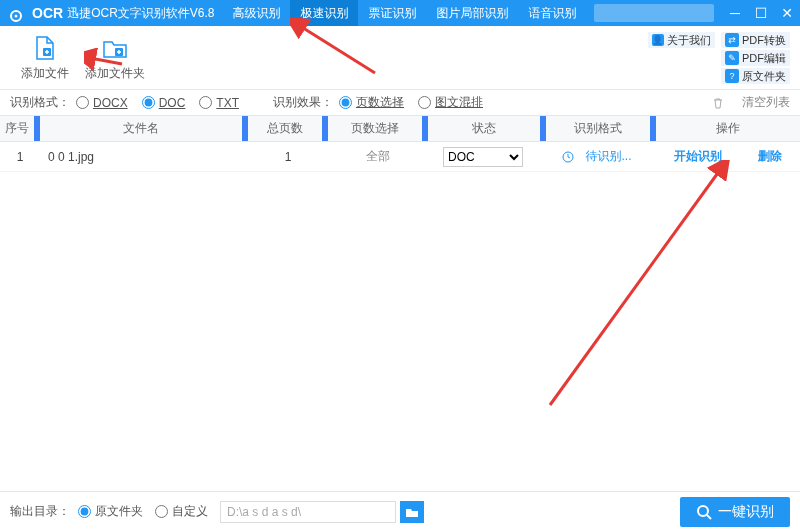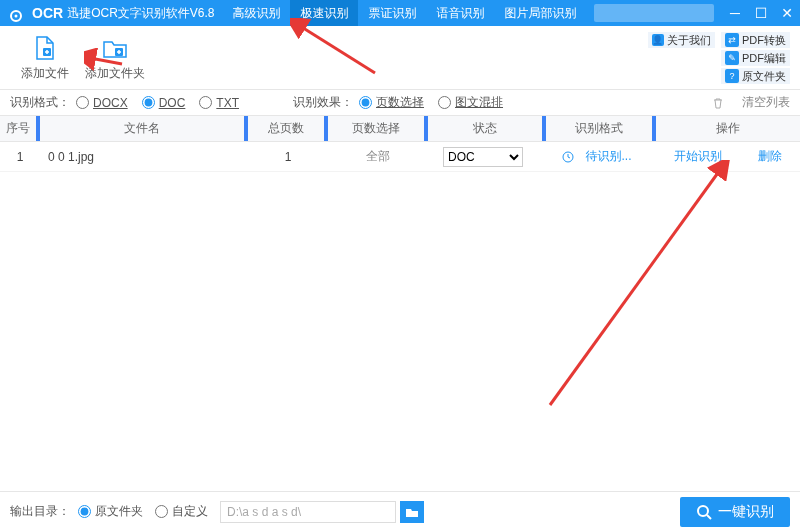--- a/index.html
+++ b/index.html
@@ -27,42 +27,42 @@
 .rpanel-row { display:flex; gap:6px; }
 .rpanel-col { display:flex; flex-direction:column; gap:2px; }
 
 .optbar { height: 26px; border-bottom: 1px solid #e6e6e6; display: flex; align-items: center; font-size: 12px; color: #555; padding: 0 10px; }
 .optbar .lbl { margin-right: 6px; }
 .optbar label { margin-right: 14px; display: inline-flex; align-items: center; cursor: pointer; text-decoration: underline; }
 .optbar input[type=radio] { margin-right: 4px; accent-color: #2196f3; }
 .optbar .spacer { flex: 1; }
 .optbar .clear { color: #888; cursor: pointer; display: flex; align-items: center; gap: 18px; }
 .optbar .clear svg { opacity: .7; }
-.optbar .group2 { margin-left: 40px; display:flex; align-items:center; }
+.optbar .group2 { margin-left: 20px; display:flex; align-items:center; }
 
 .thead { height: 26px; background: #f7f8fa; border-bottom: 1px solid #e6e6e6; display: flex; font-size: 12px; color: #666; }
-.thead .th { display: flex; align-items: center; justify-content: center; border-right: 4px solid #3b82f6; }
+.thead .th { display: flex; align-items: center; justify-content: center; border-right: 6px solid #3b82f6; }
 .thead .th:last-child { border-right: none; }
 .c-idx { width: 40px; }
 .c-name { width: 208px; }
 .c-pages { width: 80px; }
 .c-pagesel { width: 100px; }
 .c-fmt { width: 110px; }
 .c-status { width: 118px; }
 .c-ops { flex: 1; }
 
 .tbody { height: 322px; overflow: auto; }
 .row { height: 30px; display: flex; align-items: center; font-size: 12px; color: #444; border-bottom: 1px solid #f3f3f3; }
 .row > div { display: flex; align-items: center; justify-content: center; }
 .row .c-name { justify-content: flex-start; padding-left: 8px; }
 .row .c-pagesel { color: #888; }
 .row select { width: 80px; height: 20px; font-size: 12px; border: 1px solid #ccc; background: #fff; }
 .row .c-status { color: #2196f3; gap: 11px; }
 .row .c-status svg { flex-shrink:0; }
-.row .c-ops { gap: 36px; }
+.row .c-ops { gap: 36px; font-weight: bold; }
 .row .link { color: #2196f3; cursor: pointer; }
 
 .footer { height: 40px; border-top: 1px solid #e6e6e6; display: flex; align-items: center; padding: 0 10px; font-size: 12px; color: #555; position: absolute; bottom: 0; left: 0; right: 0; background: #fff; }
 .footer .lbl { margin-right: 8px; }
 .footer label { margin-right: 12px; display: inline-flex; align-items: center; cursor: pointer; }
 .footer input[type=radio] { margin-right: 4px; accent-color: #2196f3; }
 .footer input[type=text] { width: 176px; height: 22px; border: 1px solid #ddd; padding: 0 6px; font-size: 12px; color: #aaa; }
 .footer .browse { width: 24px; height: 22px; background: #2196f3; display: flex; align-items: center; justify-content: center; cursor: pointer; margin-left: 4px; }
 .footer .spacer { flex: 1; }
 .footer .run { height: 30px; padding: 0 16px; background: #2196f3; color: #fff; display: flex; align-items: center; gap: 6px; font-size: 14px; cursor: pointer; border-radius: 2px; }
@@ -81,22 +81,22 @@
         <circle cx="9" cy="12" r="5" fill="none" stroke="#fff" stroke-width="2"></circle>
         <circle cx="9" cy="12" r="1.5" fill="#fff"></circle>
       </svg>
   </div>
   <span class="logo-text">OCR</span>
   <span class="title" style="margin-left:4px;">迅捷OCR文字识别软件V6.8</span>
   <div class="tabs">
     <div class="tab">高级识别</div>
     <div class="tab active">极速识别</div>
     <div class="tab">票证识别</div>
+    <div class="tab">图片局部识别</div>
     <div class="tab">语音识别</div>
-    <div class="tab">图片局部识别</div>
   </div>
   <div class="spacer"></div>
   <div class="user"></div>
   <div class="winbtn">─</div>
   <div class="winbtn">☐</div>
   <div class="winbtn">✕</div>
 </div>
 
 <div class="toolbar">
   <div class="tb-btn">

